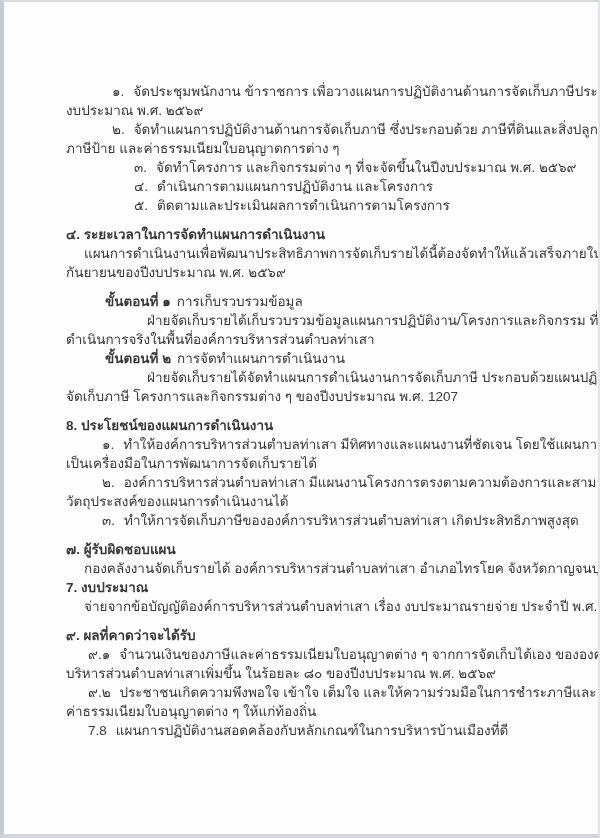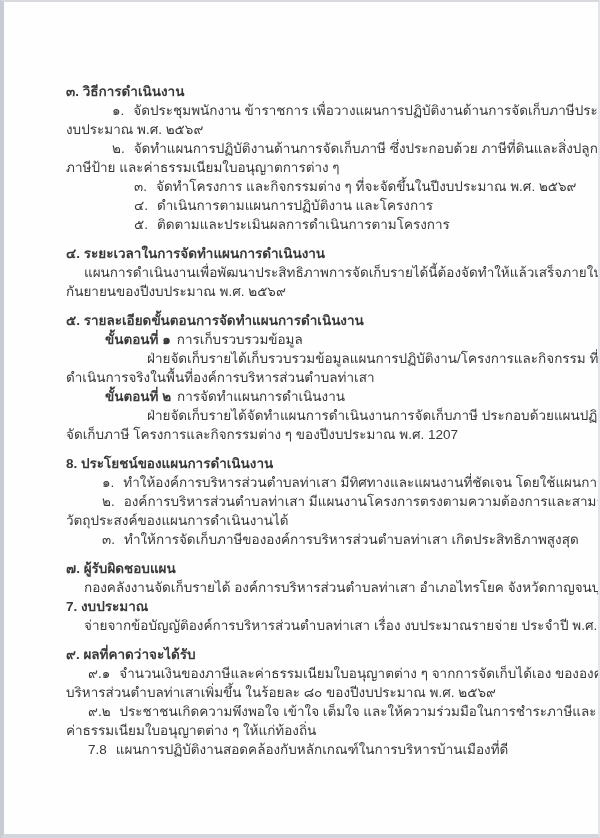--- a/index.html
+++ b/index.html
@@ -49,21 +49,20 @@
   .num{margin-right:9px;}
   .bl{font-weight:700;margin-right:6px;}
 </style>
 </head>
 <body>
 
 <div class="canvas">
   <div class="paper">
 
     <div class="sec first">
-      <p class="hd">๓. วิธีการดำเนินงาน</p>
       <div class="ln ia">
         <span class="num">๑.</span><span>จัดประชุมพนักงาน ข้าราชการ เพื่อวางแผนการปฏิบัติงานด้านการจัดเก็บภาษีประจำปี</span>
       </div>
       <div class="ln">งบประมาณ พ.ศ. ๒๕๖๙</div>
       <div class="ln ia">
         <span class="num">๒.</span><span>จัดทำแผนการปฏิบัติงานด้านการจัดเก็บภาษี ซึ่งประกอบด้วย ภาษีที่ดินและสิ่งปลูกสร้าง และ</span>
       </div>
       <div class="ln">ภาษีป้าย และค่าธรรมเนียมใบอนุญาตการต่าง ๆ</div>
       <div class="ln ib">
         <span class="num">๓.</span><span>จัดทำโครงการ และกิจกรรมต่าง ๆ ที่จะจัดขึ้นในปีงบประมาณ พ.ศ. ๒๕๖๙</span>
@@ -76,38 +75,38 @@
       </div>
     </div>
 
     <div class="sec">
       <p class="hd">๔. ระยะเวลาในการจัดทำแผนการดำเนินงาน</p>
       <div class="ln ip">แผนการดำเนินงานเพื่อพัฒนาประสิทธิภาพการจัดเก็บรายได้นี้ต้องจัดทำให้แล้วเสร็จภายในเดือน</div>
       <div class="ln">กันยายนของปีงบประมาณ พ.ศ. ๒๕๖๙</div>
     </div>
 
     <div class="sec">
-      <p class="hd">๕. รายละเอียดขั้นตอนการจัดทำแผนการดำเนินงาน</p>
       <div class="ln is">
         <span class="bl">ขั้นตอนที่ ๑</span><span>การเก็บรวบรวมข้อมูล</span>
       </div>
       <div class="ln ii">ฝ่ายจัดเก็บรายได้เก็บรวบรวมข้อมูลแผนการปฏิบัติงาน/โครงการและกิจกรรม ที่จะมีการ</div>
       <div class="ln">ดำเนินการจริงในพื้นที่องค์การบริหารส่วนตำบลท่าเสา</div>
       <div class="ln is">
         <span class="bl">ขั้นตอนที่ ๒</span><span>การจัดทำแผนการดำเนินงาน</span>
       </div>
       <div class="ln ii">ฝ่ายจัดเก็บรายได้จัดทำแผนการดำเนินงานการจัดเก็บภาษี ประกอบด้วยแผนปฏิบัติการ</div>
       <div class="ln">จัดเก็บภาษี โครงการและกิจกรรมต่าง ๆ ของปีงบประมาณ พ.ศ. 1207</div>
     </div>
 
     <div class="sec">
       <p class="hd">8. ประโยชน์ของแผนการดำเนินงาน</p>
       <div class="ln i6">
         <span class="num">๑.</span><span>ทำให้องค์การบริหารส่วนตำบลท่าเสา มีทิศทางและแผนงานที่ชัดเจน โดยใช้แผนการดำเนินงานนี้</span>
       </div>
+      <div class="ln">เป็นเครื่องมือในการพัฒนาการจัดเก็บรายได้</div>
       <div class="ln i6">
         <span class="num">๒.</span><span>องค์การบริหารส่วนตำบลท่าเสา มีแผนงานโครงการตรงตามความต้องการและสามารถตอบสนอง</span>
       </div>
       <div class="ln">วัตถุประสงค์ของแผนการดำเนินงานได้</div>
       <div class="ln i6">
         <span class="num">๓.</span><span>ทำให้การจัดเก็บภาษีขององค์การบริหารส่วนตำบลท่าเสา เกิดประสิทธิภาพสูงสุด</span>
       </div>
     </div>
 
     <div class="sec">

